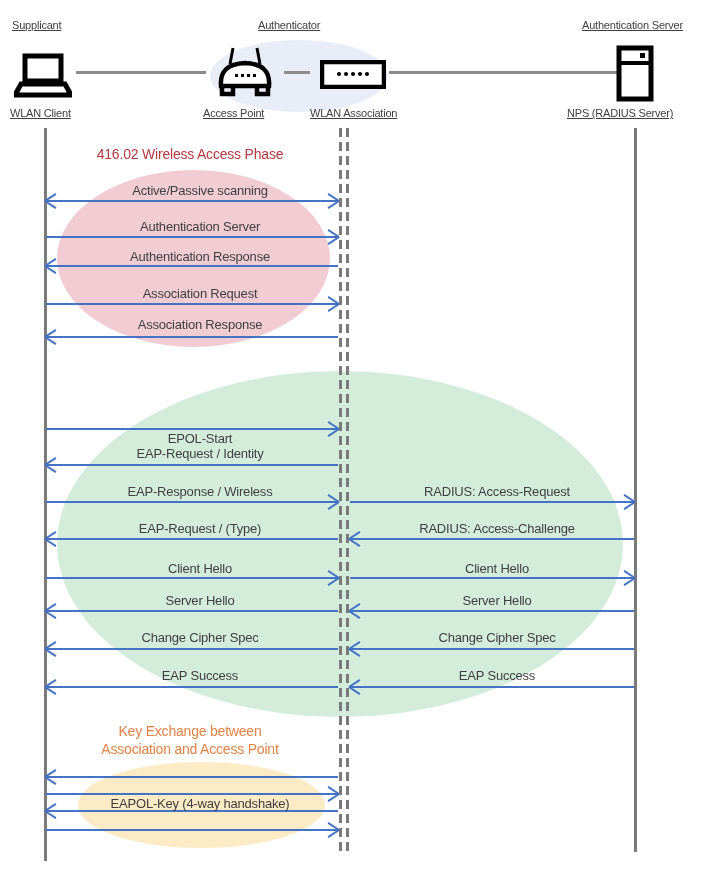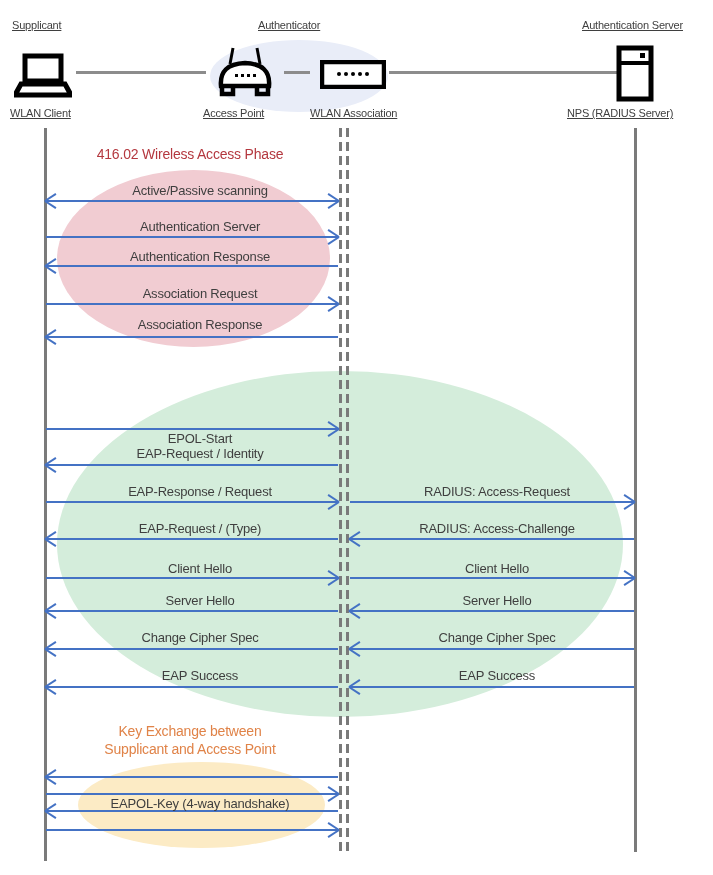--- a/index.html
+++ b/index.html
@@ -127,21 +127,21 @@
     <span class="ah hr1"></span>
       <span class="ah hr2"></span>
     </div>
 
   <div class="lbl" style="top:446px;">EAP-Request / Identity</div>
   <div class="arrow" style="left:46px;top:464px;width:292px;">
     <span class="ah hl1"></span>
       <span class="ah hl2"></span>
     </div>
 
-  <div class="lbl" style="top:484px;">EAP-Response / Request</div>
+  <div class="lbl" style="top:484px;">EAP-Response / Wireless</div>
   <div class="arrow" style="left:46px;top:501px;width:292px;">
     <span class="ah hr1"></span>
       <span class="ah hr2"></span>
     </div>
   <div class="lbl right-col" style="top:484px;">RADIUS: Access-Request</div>
   <div class="arrow" style="left:350px;top:501px;width:284px;">
     <span class="ah hr1"></span>
       <span class="ah hr2"></span>
     </div>
 
@@ -194,21 +194,21 @@
     <span class="ah hl1"></span>
       <span class="ah hl2"></span>
     </div>
   <div class="lbl right-col" style="top:668px;">EAP Success</div>
   <div class="arrow" style="left:350px;top:686px;width:284px;">
     <span class="ah hl1"></span>
       <span class="ah hl2"></span>
     </div>
 
   <div class="title" style="left:40px;top:723px;width:300px;color:#E08348;">Key Exchange between</div>
-  <div class="title" style="left:40px;top:741px;width:300px;color:#E08348;">Supplicant and Access Point</div>
+  <div class="title" style="left:40px;top:741px;width:300px;color:#E08348;">Association and Access Point</div>
 
   <div class="arrow" style="left:46px;top:776px;width:292px;">
     <span class="ah hl1"></span>
       <span class="ah hl2"></span>
     </div>
   <div class="arrow" style="left:46px;top:793px;width:292px;">
     <span class="ah hr1"></span>
       <span class="ah hr2"></span>
     </div>
   <div class="lbl" style="top:796px;">EAPOL-Key (4-way handshake)</div>

